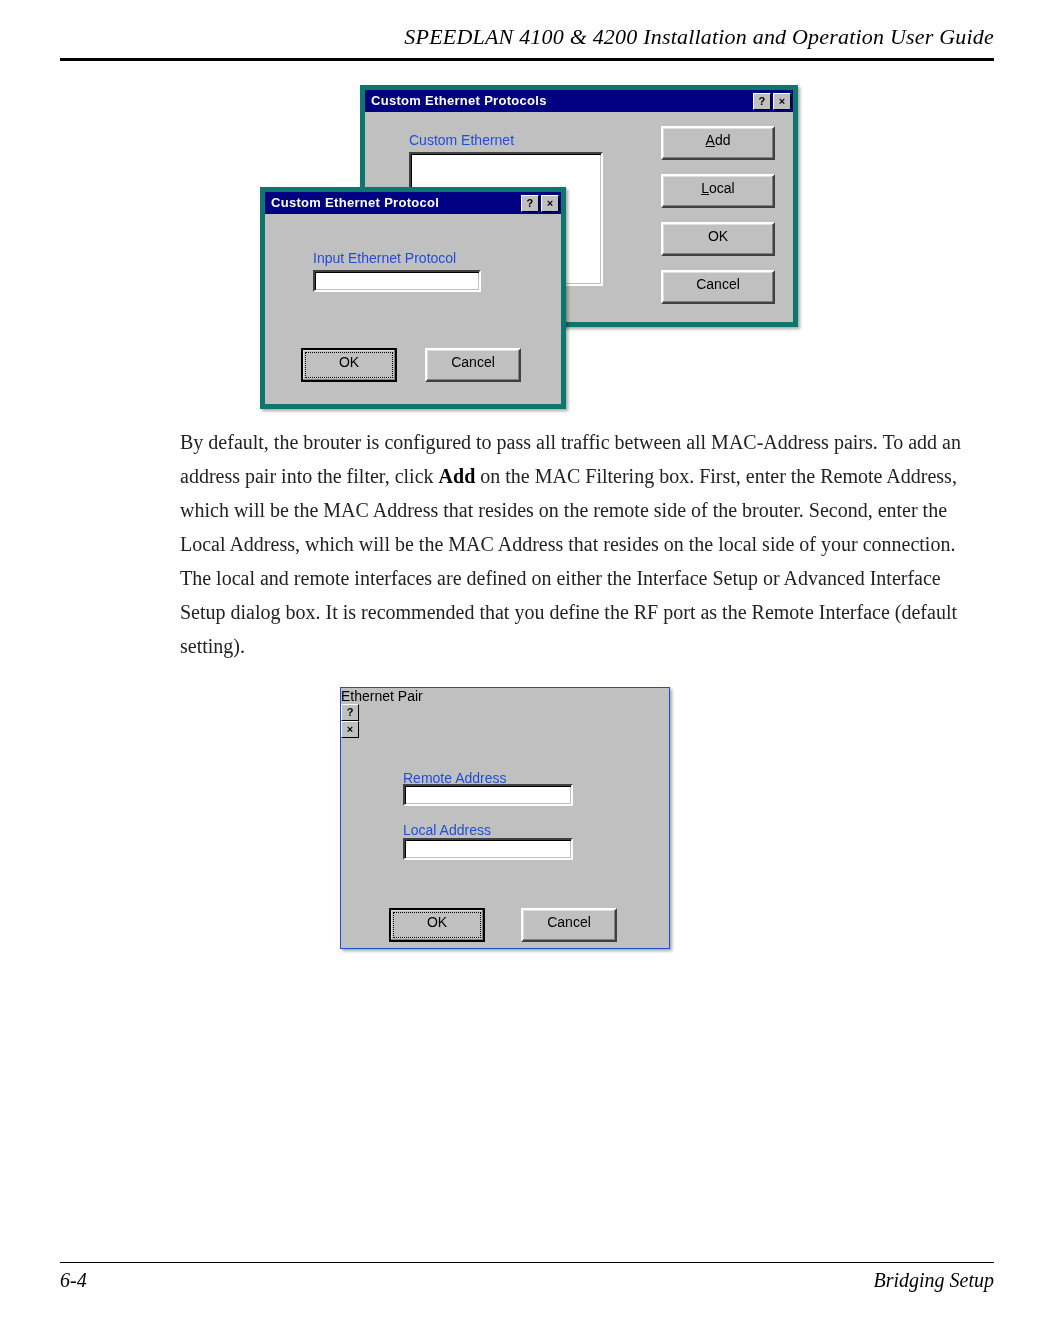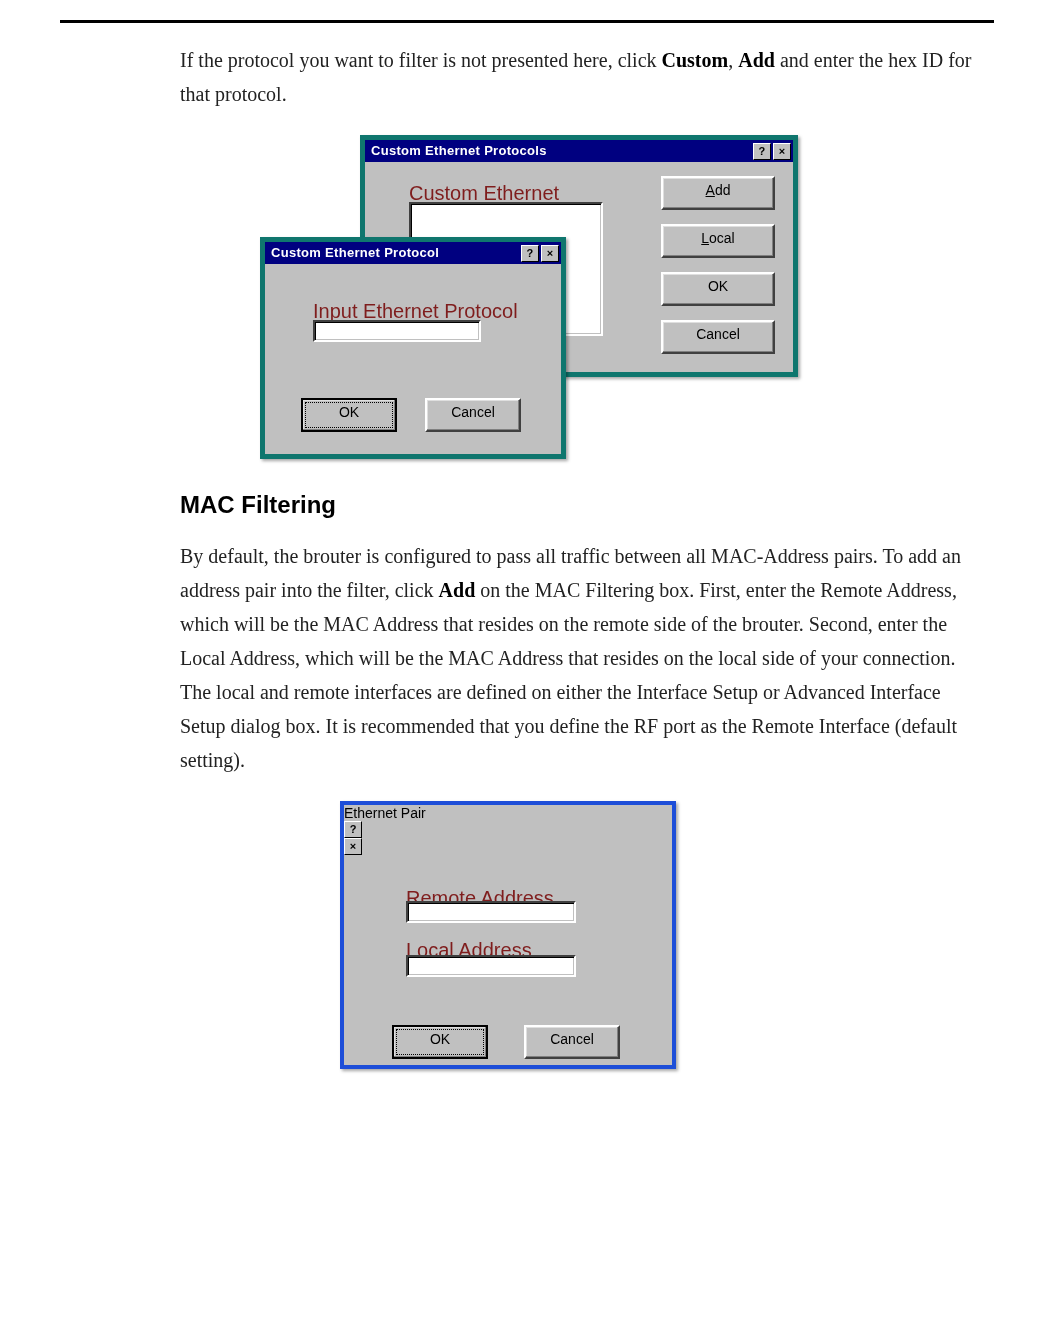--- a/index.html
+++ b/index.html
@@ -130,22 +130,22 @@
     border-bottom: 2px solid #fff;
     box-shadow: inset 1px 1px 0 #000, inset -1px -1px 0 #c0c0c0;
     height: 22px;
     box-sizing: border-box;
     padding: 2px 4px;
     font-family: "MS Sans Serif", Tahoma, Arial, sans-serif;
     font-size: 14px;
   }
   .label {
     font-family: "MS Sans Serif", Tahoma, Arial, sans-serif;
-    font-size: 20px;
-    color: #7f1d1d;
+    font-size: 14px;
+    color: #1d4ed8;
     text-align: right;
   }
   .underline-first::first-letter { text-decoration: underline; }
 
   
   .d1 {
     left: 100px; top: 0;
     width: 428px; height: 232px;
   }
   .d1 .body { position: relative; width:100%; height: calc(100% - 22px); }
@@ -168,21 +168,21 @@
   .d2 .inp  { position:absolute; left: 48px; top: 56px; width: 168px; }
   .d2 .btnrow { position:absolute; left: 36px; bottom: 22px; display:flex; gap: 28px; }
   .d2 .btnrow .btn3d { width: 92px; height: 26px; line-height:20px; }
 
   
   .d3 {
     position: relative;
     width: 328px; height: 260px;
     margin: 0;
     background: #c0c0c0;
-    border: 4px solid #1d4ed8;
+    border: 1px solid #1d4ed8;
     box-shadow: 2px 2px 3px rgba(0,0,0,0.35);
     font-family: "MS Sans Serif", Tahoma, Arial, sans-serif;
     font-size: 14px;
   }
   .d3 .body { position:relative; width:100%; height: calc(100% - 22px); }
   .d3 .lblA { position:absolute; left: 62px; top: 32px; }
   .d3 .inpA { position:absolute; left: 62px; top: 46px; width: 170px; }
   .d3 .lblB { position:absolute; left: 62px; top: 84px; }
   .d3 .inpB { position:absolute; left: 62px; top: 100px; width: 170px; }
   .d3 .btnrow2 { position:absolute; left: 48px; bottom: 34px; display:flex; gap: 36px; }
@@ -204,27 +204,25 @@
     font-style: italic;
     font-size: 20px;
   }
   .footer-row .left { font-style: italic; }
   .footer-row .right { font-style: italic; }
 </style>
 </head>
 <body>
 
 <div class="page">
+  <div class="header-title">SPEEDLAN 4100 &amp; 4200 Installation and Operation User Guide</div>
   <hr class="hr-thick">
 
   <div class="content">
 
-    <p class="para">
-      <span>If the protocol you want to filter is not presented here, click </span><span class="bold">Custom</span><span>, </span><span class="bold">Add</span><span> and enter the hex ID for that protocol.</span>
-    </p>
 
     <div class="figure-wrap">
       <div class="dlg-stage1">
 
         <div class="win d1">
           <div class="tb">
             <span>Custom Ethernet Protocols</span>
             <span class="tb-btns">
               <span class="tb-btn">?</span>
               <span class="tb-btn">×</span>
@@ -256,21 +254,20 @@
             <div class="btnrow">
               <div class="btn3d default">OK</div>
               <div class="btn3d">Cancel</div>
             </div>
           </div>
         </div>
 
       </div>
     </div>
 
-    <div class="h2">MAC Filtering</div>
 
     <p class="para">
       <span>By default, the brouter is configured to pass all traffic between all MAC-Address pairs. To add an address pair into the filter, click </span><span class="bold">Add</span><span> on the MAC Filtering box. First, enter the Remote Address, which will be the MAC Address that resides on the remote side of the brouter. Second, enter the Local Address, which will be the MAC Address that resides on the local side of your connection. The local and remote interfaces are defined on either the Interface Setup or Advanced Interface Setup dialog box. It is recommended that you define the RF port as the Remote Interface (default setting).</span>
     </p>
 
     <div class="figure-wrap center2">
       <div class="d3">
         <div class="tb">
           <span>Ethernet Pair</span>
           <span class="tb-btns">
@@ -286,13 +283,20 @@
           <div class="btnrow2">
             <div class="btn3d default">OK</div>
             <div class="btn3d">Cancel</div>
           </div>
         </div>
       </div>
     </div>
 
   </div>
 
+  <div class="footer">
+    <hr class="hr-thin">
+    <div class="footer-row">
+      <span class="left">6-4</span>
+      <span class="right">Bridging Setup</span>
+    </div>
+  </div>
 </div>
 
 </body></html>

